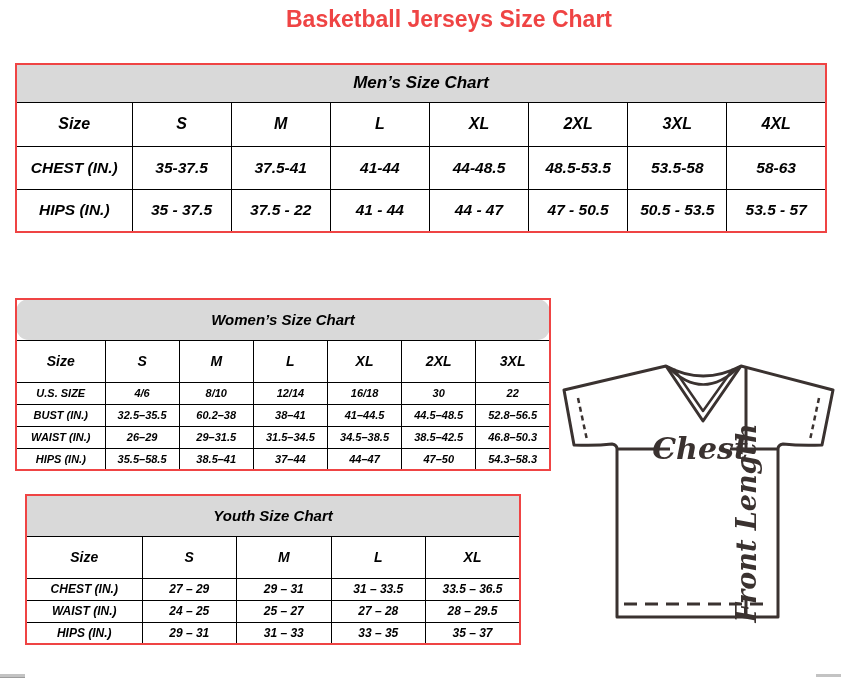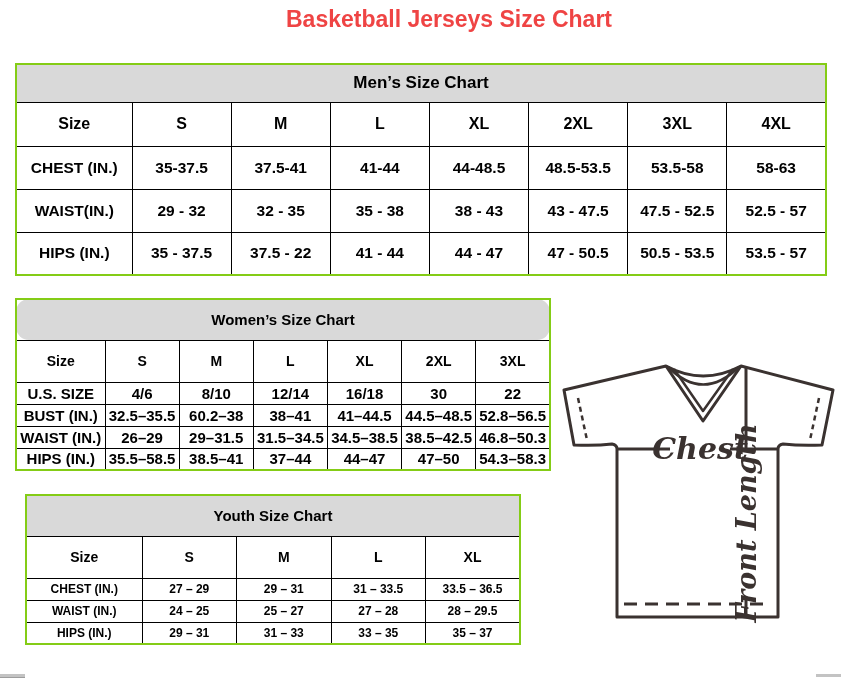--- a/index.html
+++ b/index.html
@@ -13,35 +13,35 @@
     letter-spacing:0px;
     margin-left:44px;
   }
 
   .tblwrap { position:absolute; }
   .tblwrap.mens   { left:15px; top:63px;  width:812px; }
   .tblwrap.womens { left:15px; top:298px; width:536px; }
   .tblwrap.youth  { left:15px; top:494px; width:496px;margin-left:10px; }
 
   table { border-collapse:collapse; table-layout:fixed; width:100%;
-          border:2px solid #84cc16; }
+          border:2px solid #ef4444;font-style:italic; }
   td { border:1px solid #000; text-align:center; vertical-align:middle;
        font-weight:bold; color:#000; overflow:hidden; white-space:nowrap; }
 
   td.ttl { background:#d9d9d9; }
 
   
   .mens td.ttl    { height:38px; font-size:17px; }
   .mens tr.szrow td   { height:44px; font-size:16px; }
   .mens tr.datarow td { height:43px; font-size:15.5px; }
 
   
   .womens td.ttl  { height:41px; font-size:15px;border-radius:13px; }
   .womens tr.szrow td   { height:42px; font-size:14px; }
-  .womens tr.datarow td { height:22px; font-size:15px; }
+  .womens tr.datarow td { height:22px; font-size:11px; }
 
   
   .youth td.ttl   { height:41px; font-size:15px; }
   .youth tr.szrow td   { height:42px; font-size:14px; }
   .youth tr.datarow td { height:22px; font-size:12px; }
 
   col.c0-mens   { width:116px; }
   col.c0-womens { width:89px; }
   col.c0-youth  { width:116px; }
 
@@ -88,30 +88,20 @@
             <td>CHEST (IN.)</td>
             <td>35-37.5</td>
             <td>37.5-41</td>
             <td>41-44</td>
             <td>44-48.5</td>
             <td>48.5-53.5</td>
             <td>53.5-58</td>
             <td>58-63</td>
           </tr>
           <tr class="datarow">
-            <td>WAIST(IN.)</td>
-            <td>29 - 32</td>
-            <td>32 - 35</td>
-            <td>35 - 38</td>
-            <td>38 - 43</td>
-            <td>43 - 47.5</td>
-            <td>47.5 - 52.5</td>
-            <td>52.5 - 57</td>
-          </tr>
-          <tr class="datarow">
             <td>HIPS (IN.)</td>
             <td>35 - 37.5</td>
             <td>37.5 - 22</td>
             <td>41 - 44</td>
             <td>44 - 47</td>
             <td>47 - 50.5</td>
             <td>50.5 - 53.5</td>
             <td>53.5 - 57</td>
           </tr>
         </tbody>

